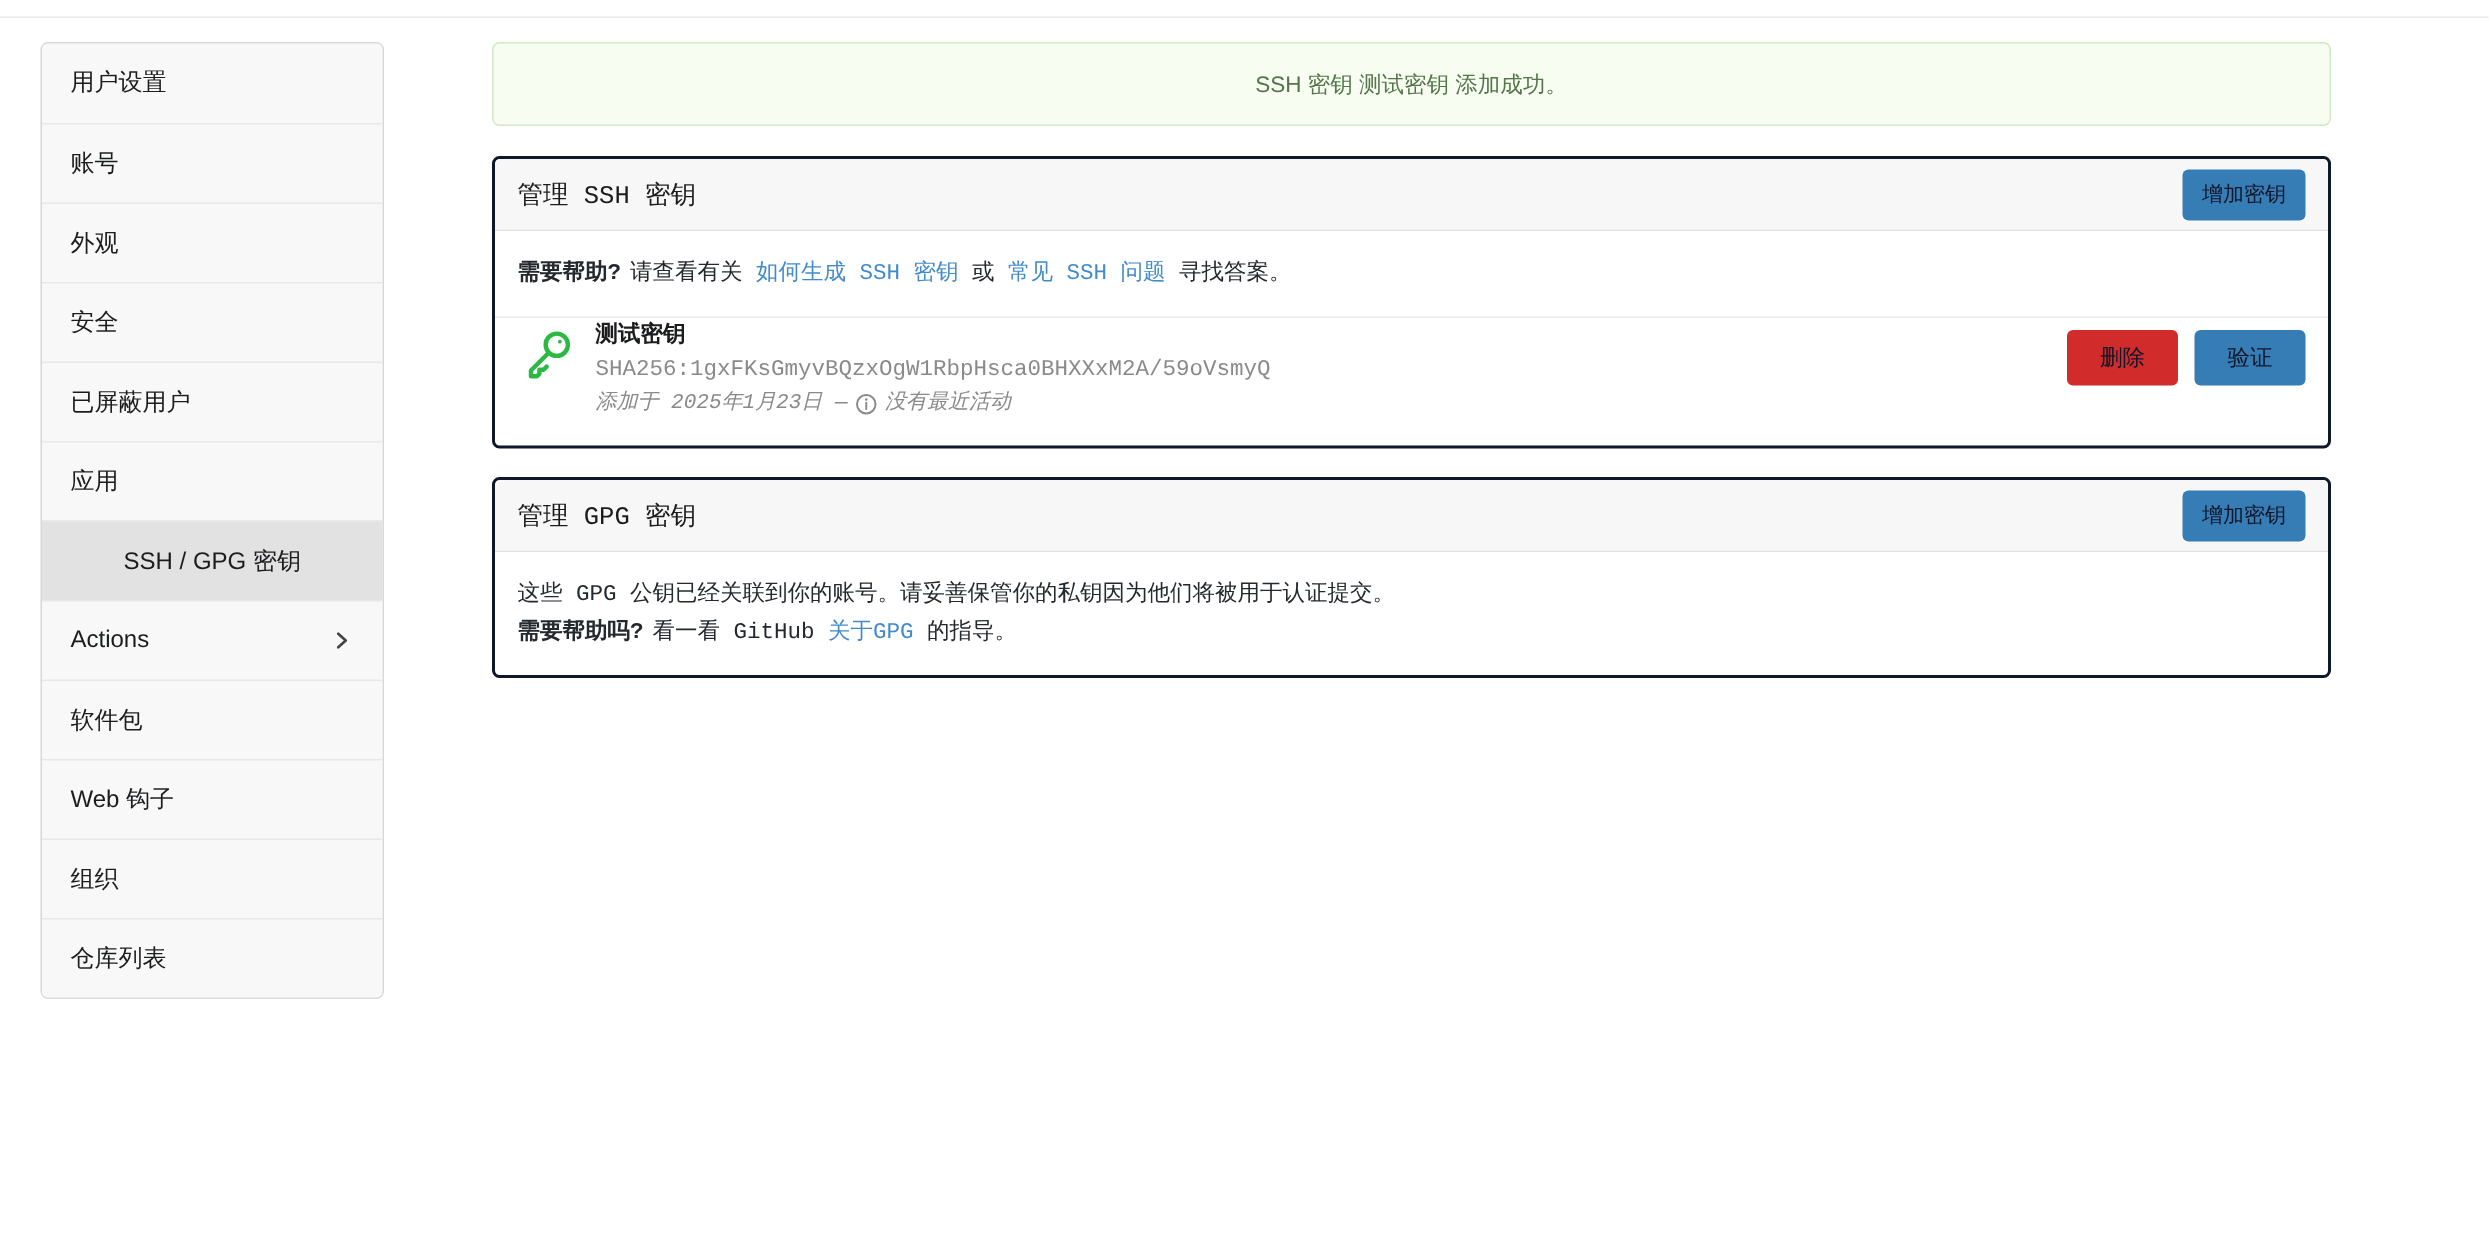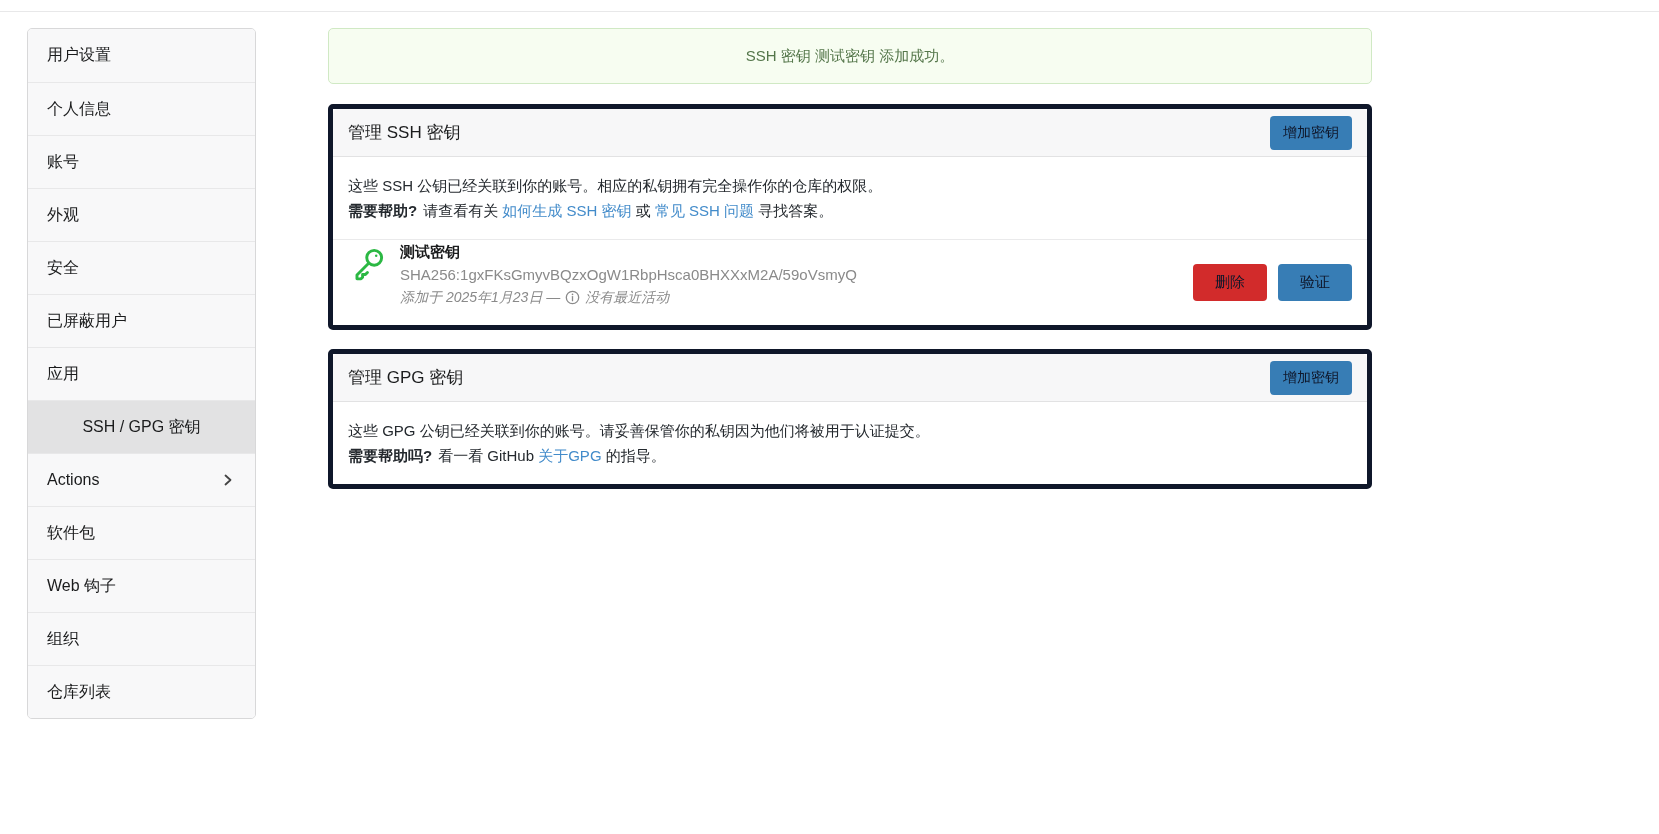--- a/index.html
+++ b/index.html
@@ -12,28 +12,28 @@
              border:1px solid #d8d8d9; border-radius:5px; background:#f8f8f9; overflow:hidden; }
   .side-item { height:53px; padding:0 19px; font-size:16px; color:#1b1c1d;
                display:flex; align-items:center; justify-content:space-between;
                border-top:1px solid #e8e8e9; cursor:pointer; background:#f8f8f9; }
   .side-item:first-child { border-top:none; }
   .side-item.active { background:#e2e2e3;justify-content:center; }
   .chev { width:16px; height:16px; stroke:#444; stroke-width:1.8; fill:none;
           stroke-linecap:round; stroke-linejoin:round; }
 
   
-  .main { position:absolute; left:328px; top:28px; width:1044px; }
+  .main { position:absolute; left:328px; top:28px; width:1226px; }
 
   .alert { height:56px; border:1px solid var(--alertborder,#d0e9c4); border-radius:5px;
            background:var(--alertbg,#f7fdf1); color:var(--alerttext,#54764a);
            display:flex; align-items:center; justify-content:center; font-size:15px;
            margin-bottom:20px; }
 
-  .panel { border:5px solid #0f172a; border-radius:5px; background:#fff; margin-bottom:19px; }
+  .panel { border:2px solid #0f172a; border-radius:5px; background:#fff; margin-bottom:19px;font-family:Liberation Mono, monospace; }
   .panel-header { height:48px; background:#f7f7f8; border-bottom:1px solid #e2e2e3;
                   border-radius:5px 5px 0 0; padding:0 15px;
                   display:flex; align-items:center; justify-content:space-between;
                   font-size:17px; color:#1b1c1d; }
   .panel-body { padding:16px 15px; font-size:15px; line-height:25px; color:#24292e; }
   .help-bold { font-weight:bold; margin-right:6px; }
   a.link { color:var(--link,#428bca); text-decoration:none; cursor:pointer; }
 
   .btn { display:inline-flex; align-items:center; justify-content:center;
          border:none; border-radius:4px; color:#0f172a; cursor:pointer;
@@ -43,34 +43,31 @@
   .btn-verify { background:var(--primary,#377db5); font-size:15px; padding:9px 22px; }
 
   .key-row { border-top:1px solid #eaeaeb; padding:0 15px 16px;
              display:flex; align-items:flex-start; }
   .key-icon { flex:0 0 auto; margin:6px 14px 0 2px; }
   .key-info { flex:1 1 auto; }
   .key-name { font-size:15px; font-weight:bold; line-height:23px; color:#1b1c1d; }
   .key-fp   { font-size:15px; line-height:23px; color:#8a8a8a; }
   .key-date { font-size:14px; line-height:23px; color:#8a8a8a; font-style:italic;
               display:flex; align-items:center; gap:5px; }
-  .key-actions { flex:0 0 auto; display:flex; align-items:center; margin-top:24px; }
+  .key-actions { flex:0 0 auto; display:flex; align-items:center; margin-top:8px; }
   .info-ic { width:15px; height:15px; flex:0 0 auto; }
 </style>
 </head>
 <body>
 
 <div class="top-line"></div>
 
 <nav class="sidebar">
   <div class="side-item">
     <span>用户设置</span>
-  </div>
-  <div class="side-item">
-    <span>个人信息</span>
   </div>
   <div class="side-item">
     <span>账号</span>
   </div>
   <div class="side-item">
     <span>外观</span>
   </div>
   <div class="side-item">
     <span>安全</span>
   </div>
@@ -108,21 +105,20 @@
   <div class="alert">
     <span>SSH 密钥 测试密钥 添加成功。</span>
   </div>
 
   <section class="panel">
     <div class="panel-header">
       <span>管理 SSH 密钥</span>
       <button class="btn btn-add">增加密钥</button>
     </div>
     <div class="panel-body">
-      <div>这些 SSH 公钥已经关联到你的账号。相应的私钥拥有完全操作你的仓库的权限。</div>
       <div>
         <span class="help-bold">需要帮助?</span><span>请查看有关 </span><a class="link">如何生成 SSH 密钥</a><span> 或 </span><a class="link">常见 SSH 问题</a><span> 寻找答案。</span>
       </div>
     </div>
     <div class="key-row">
       <svg class="key-icon" width="36" height="36" viewBox="0 0 32 32" fill="none" stroke="#2bb843" stroke-width="2.6" stroke-linecap="round" stroke-linejoin="round">
         <circle cx="21.5" cy="10.5" r="6.6"></circle>
         <circle cx="23.3" cy="8.7" r="1.1" fill="#2bb843" stroke="none"></circle>
         <path d="M16.6 15.4 L6.2 25.8 v3.4 h3.6 l1.4-1.5 v-2.4 h2.5 l1.8-1.8"></path>
       </svg>

